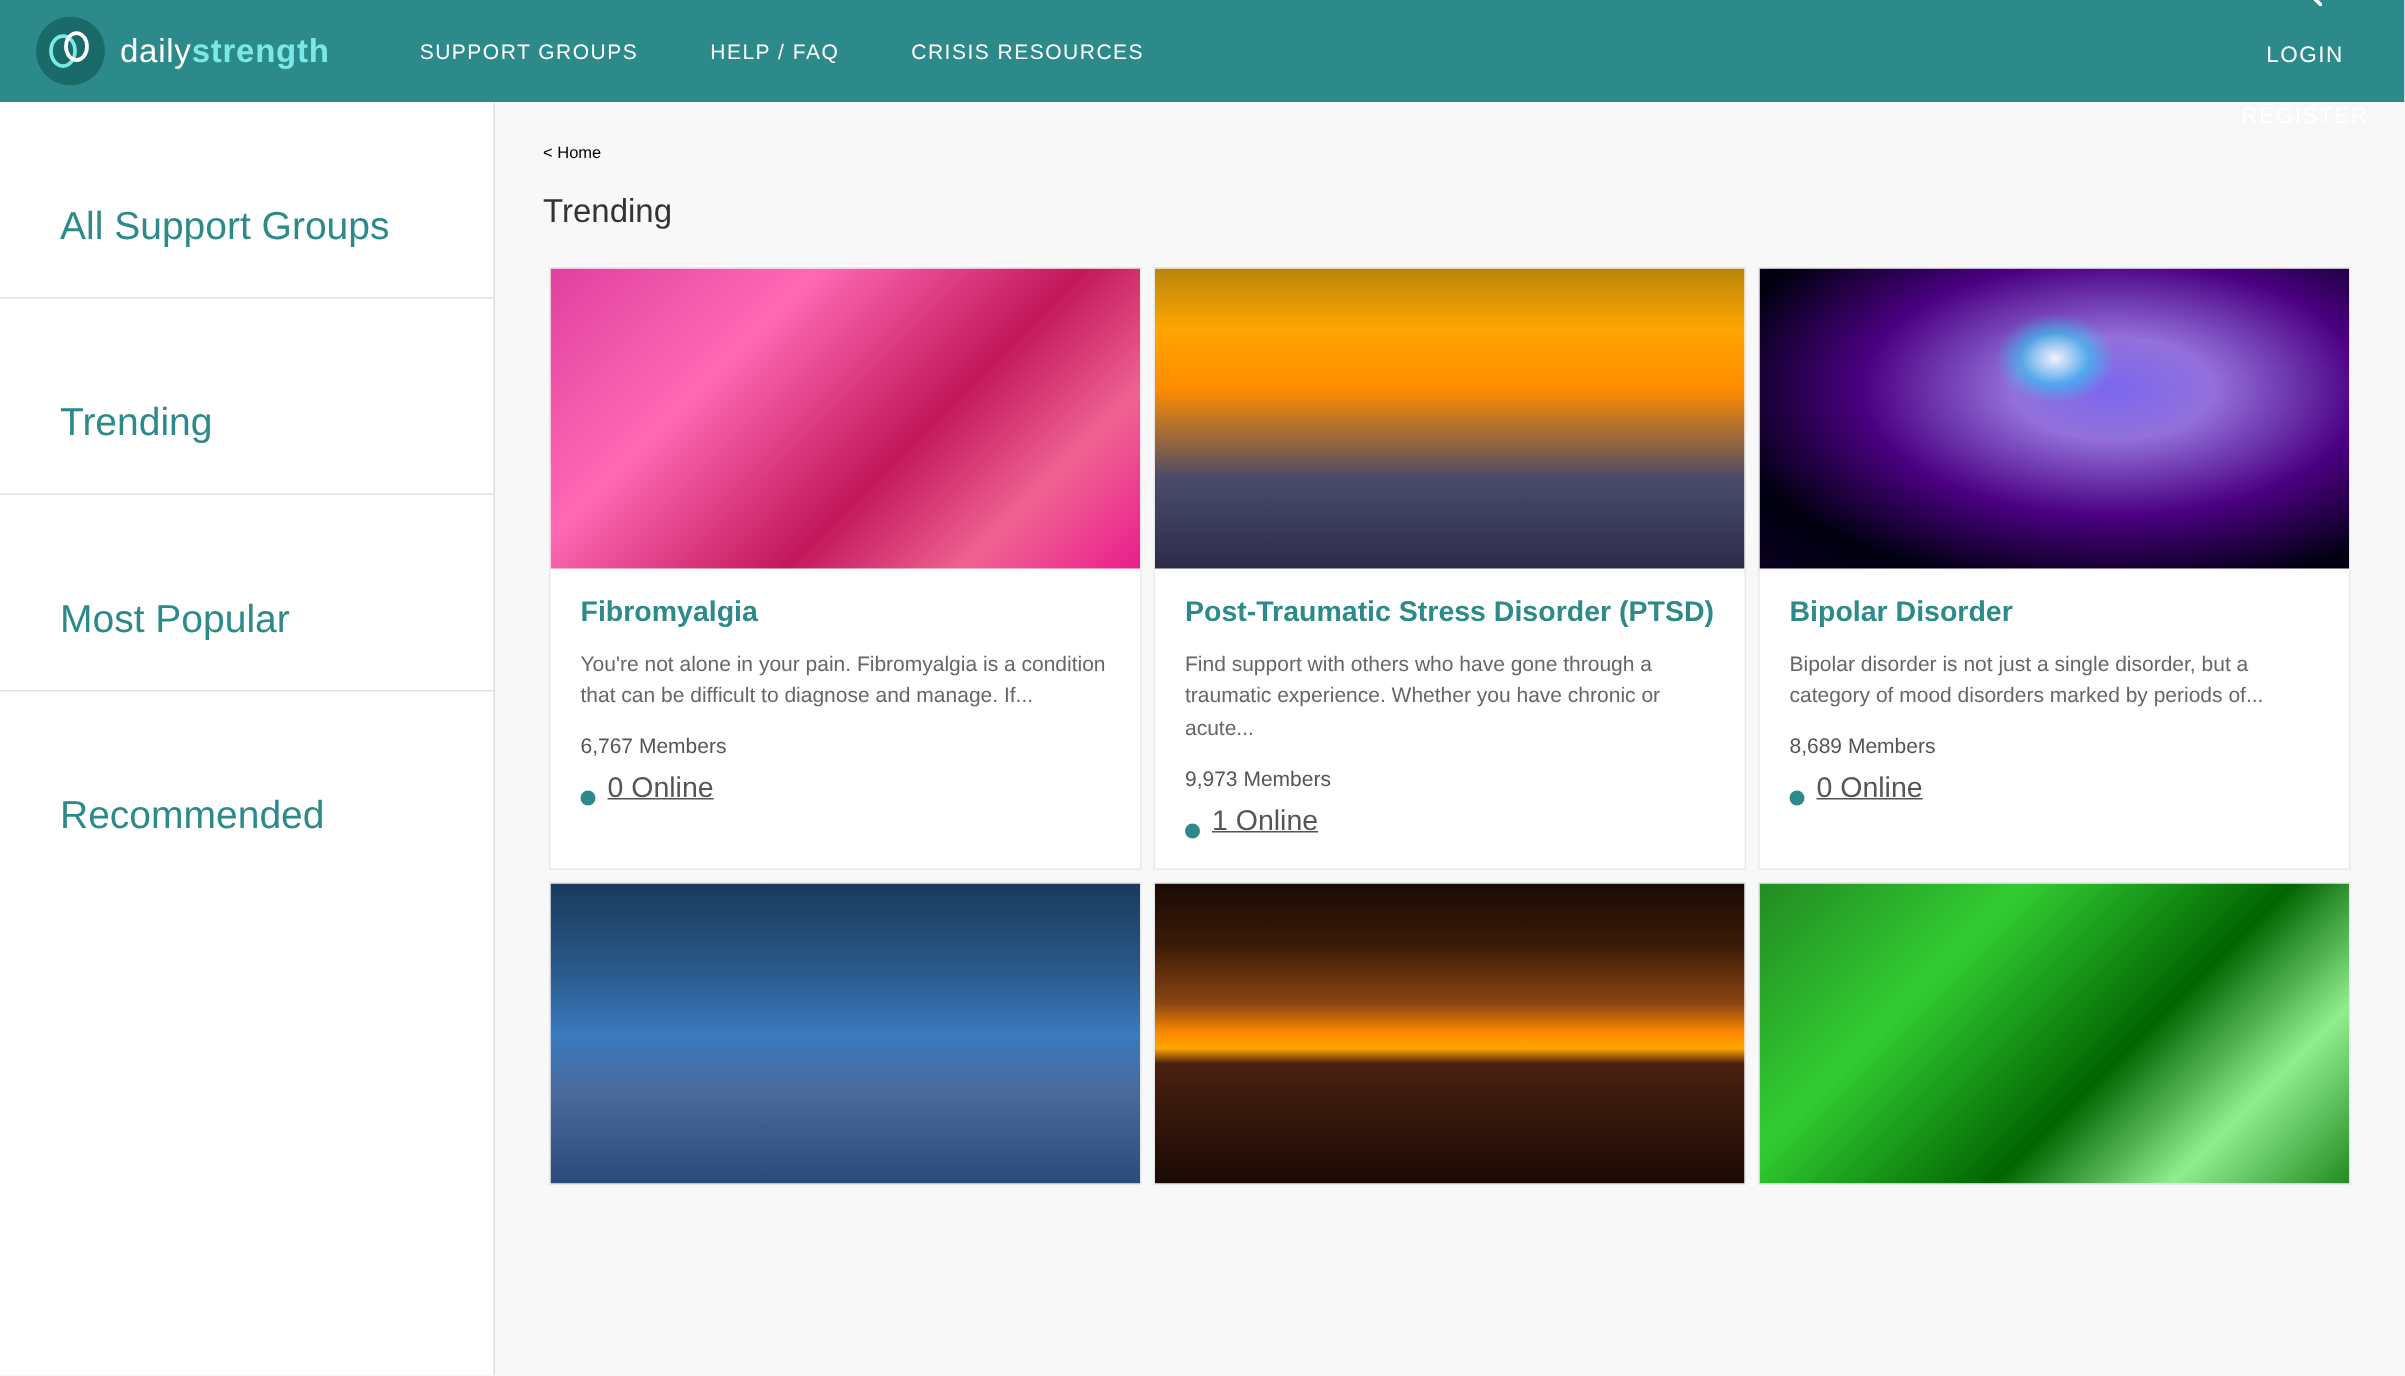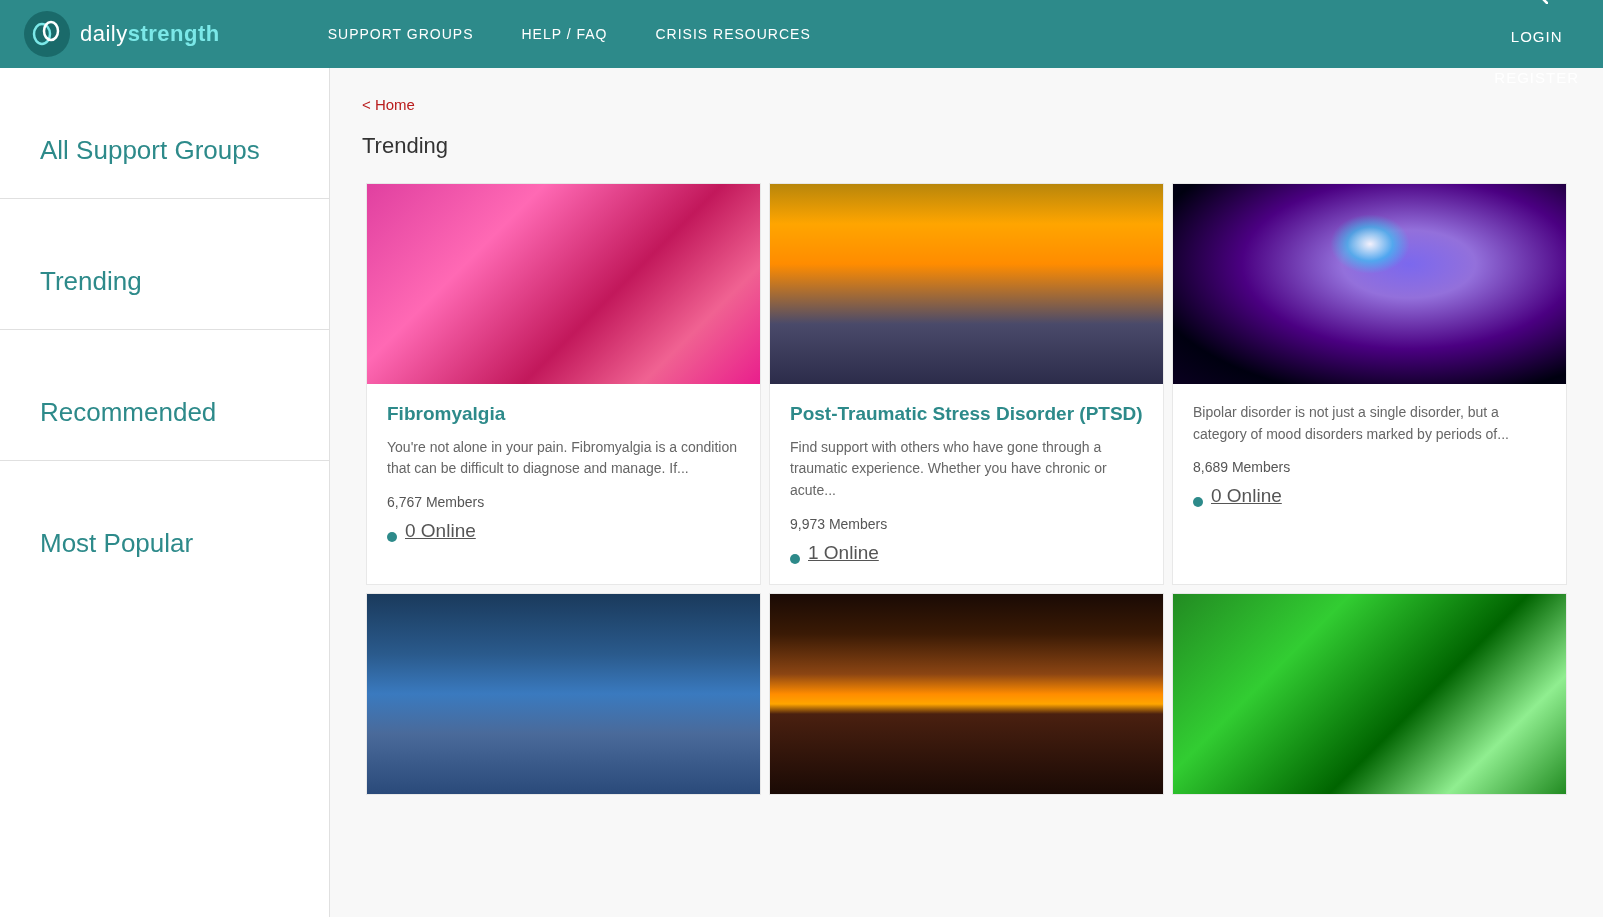--- a/index.html
+++ b/index.html
@@ -6,21 +6,20 @@
     body { font-family: 'Helvetica Neue', Arial, sans-serif; background: #f5f5f5; }
 
     
     .header {
       background-color: #2d8a8a;
       display: flex;
       align-items: center;
       height: 68px;
       padding: 0 24px;
       position: relative;
-      gap: 48px;
     }
     .logo-area {
       display: flex;
       align-items: center;
       gap: 10px;
       text-decoration: none;
     }
     .logo-icon {
       width: 46px;
       height: 46px;
@@ -101,22 +100,22 @@
     .sidebar-item:last-child { border-bottom: none; }
 
     
     .main-content {
       flex: 1;
       padding: 28px 32px;
       background: #f8f8f8;
       overflow-y: auto;
     }
     .breadcrumb {
-      font-size: 15px;
-      color: #b91c1c;
+      font-size: 11px;
+      color: #000000;
       margin-bottom: 20px;
       cursor: pointer;
     }
     .section-title {
       font-size: 22px;
       font-weight: 400;
       color: #333;
       margin-bottom: 20px;
     }
 
@@ -248,22 +247,22 @@
     <button class="auth-btn">LOGIN</button>
     <button class="auth-btn">REGISTER</button>
   </div>
 </header>
 
 <div class="page-layout">
 
   <aside class="sidebar">
     <div class="sidebar-item">All Support Groups</div>
     <div class="sidebar-item">Trending</div>
+    <div class="sidebar-item">Most Popular</div>
     <div class="sidebar-item">Recommended</div>
-    <div class="sidebar-item">Most Popular</div>
   </aside>
 
   <main class="main-content">
     <div class="breadcrumb">&lt; Home</div>
     <h2 class="section-title">Trending</h2>
 
     <div class="cards-grid">
 
       <div class="card">
         <div class="img-fibromyalgia"></div>
@@ -287,20 +286,21 @@
           <div class="card-online">
             <div class="online-dot"></div>
             <span>1 Online</span>
           </div>
         </div>
       </div>
 
       <div class="card">
         <div class="img-bipolar"></div>
         <div class="card-body">
+          <div class="card-title">Bipolar Disorder</div>
           <div class="card-desc">Bipolar disorder is not just a single disorder, but a category of mood disorders marked by periods of...</div>
           <div class="card-members">8,689 Members</div>
           <div class="card-online">
             <div class="online-dot"></div>
             <span>0 Online</span>
           </div>
         </div>
       </div>
 
       <div class="card">

